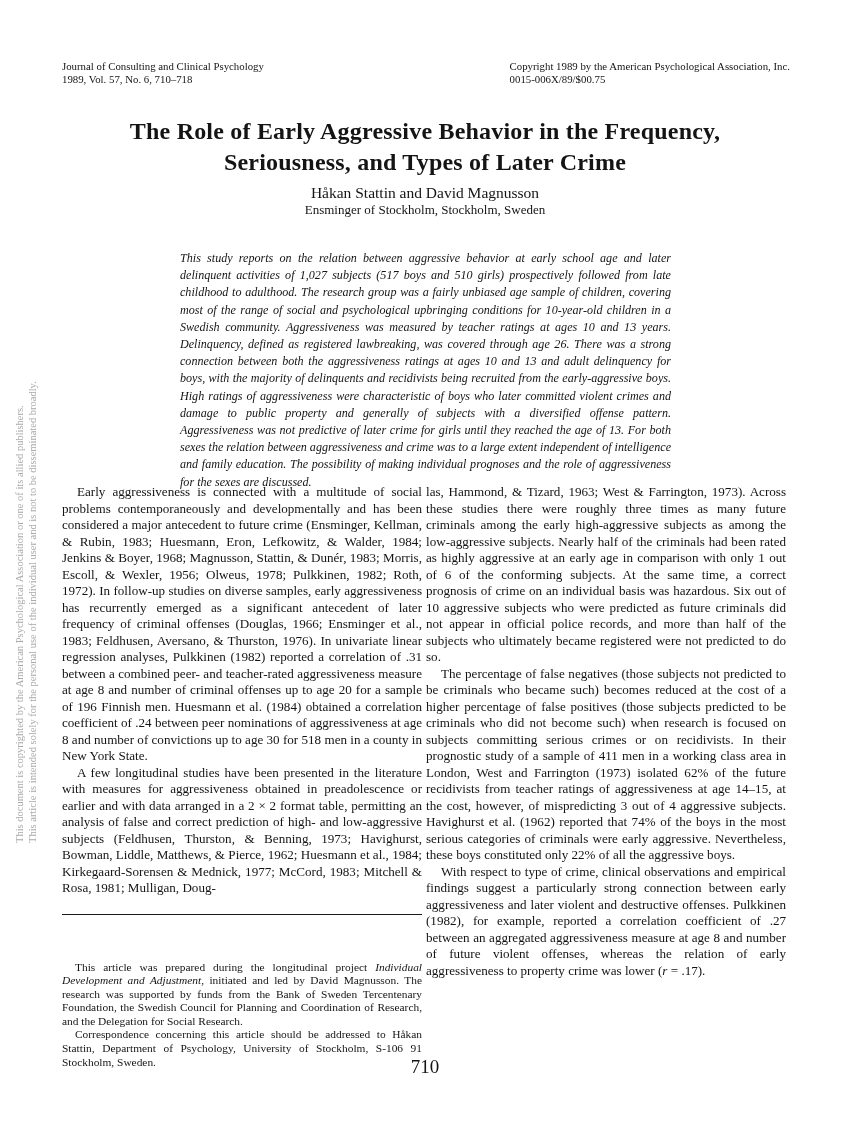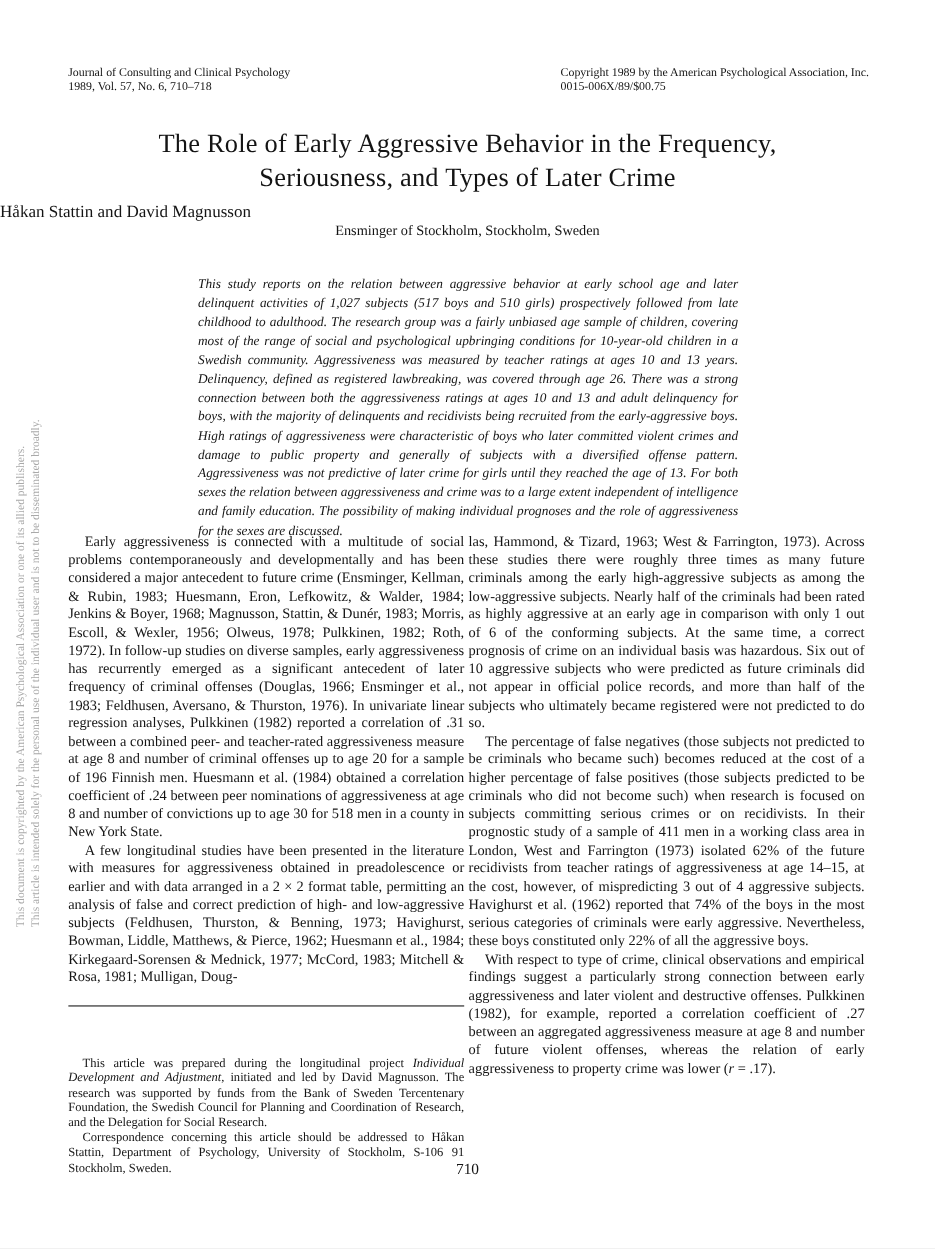--- a/index.html
+++ b/index.html
@@ -34,24 +34,25 @@
     font-size: 10.8px; line-height: 13px;
   }
   .header .right { text-align: left; }
 
   
   .title {
     position: absolute; top: 116px; left: 0; right: 0;
     text-align: center;
     font-size: 24px; line-height: 31px;
     letter-spacing: 0.2px;
+    font-weight: bold;
   }
   .authors {
     position: absolute; top: 184px; left: 0; right: 0;
-    text-align: left; font-size: 15.5px; line-height: 18px;
+    text-align: center; font-size: 15.5px; line-height: 18px;
   }
   .affiliation {
     position: absolute; top: 202px; left: 0; right: 0;
     text-align: center; font-size: 13px; line-height: 15px;
   }
 
   
   .abstract {
     position: absolute; top: 250px; left: 180px; width: 491px;
     font-size: 12.1px; line-height: 17.2px;
@@ -73,21 +74,21 @@
   .fn-rule {
     border: 0; border-top: 1.5px solid #1a1a1a;
     margin: 17px 0 8px 0;
     width: 100%;
   }
   .footnote { font-size: 11.4px; line-height: 13.6px; text-align: justify; margin-top: 46px; }
   .footnote p.indent { text-indent: 13px; }
 
   .page-number {
     position: absolute; top: 1056px; left: 0; right: 0;
-    text-align: center; font-size: 14px;
+    text-align: center; font-size: 19px;
   }
 </style>
 </head>
 <body>
 
 <div class="page">
 
   <div class="watermark">
     <div>This document is copyrighted by the American Psychological Association or one of its allied publishers.</div>
     <div>This article is intended solely for the personal use of the individual user and is not to be disseminated broadly.</div>

